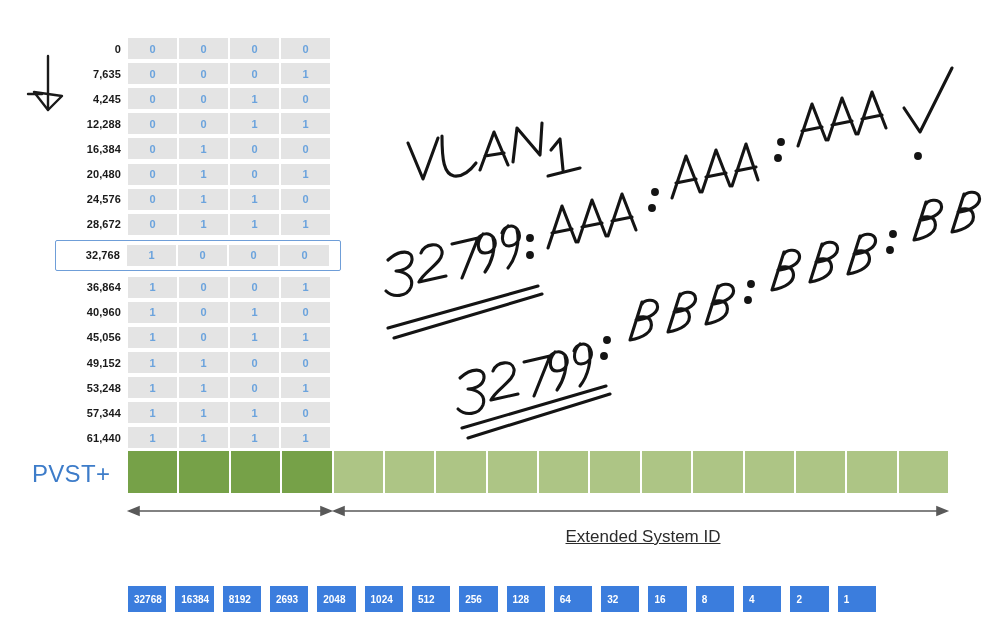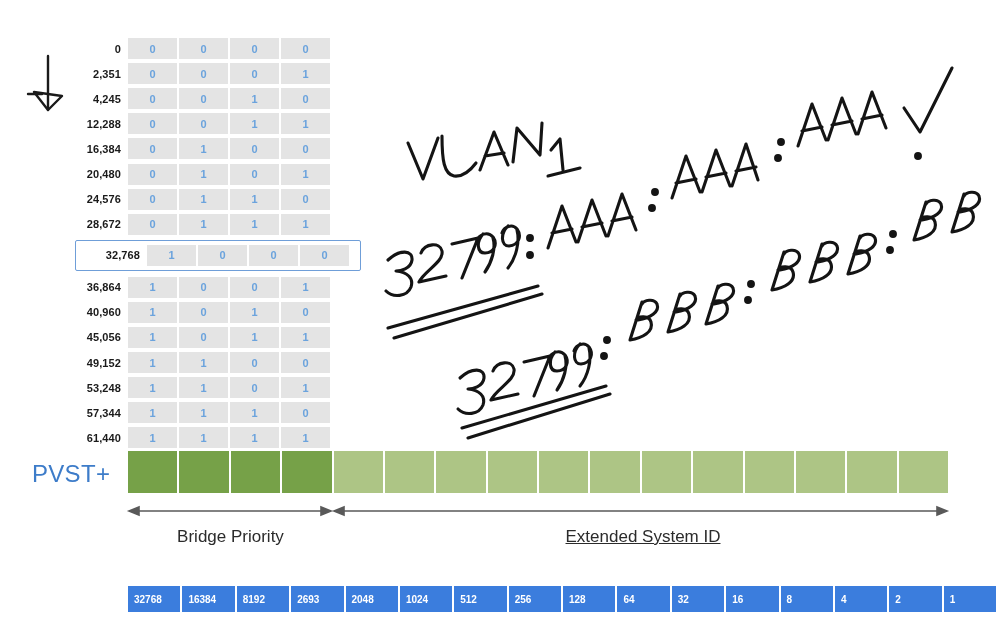--- a/index.html
+++ b/index.html
@@ -30,21 +30,21 @@
     width:49px;height:21px;background:#e4e4e4;
     display:flex;align-items:center;justify-content:center;
     font-size:11px;font-weight:bold;color:#6ba3dd;
   }
   .bin-row.highlight{
     height:31px;
     border:1.6px solid #6f9ed8;
     border-radius:2px;
     box-sizing:border-box;
     width:286px;
-    margin-top:3px;margin-bottom:4px;margin-left:20px;
+    margin-top:3px;margin-bottom:4px;
   }
   .bin-row.highlight .bin-label{width:64px;}
 
   
   .hand{position:absolute;left:380px;top:10px;width:620px;height:430px;}
 
   
   .pvst-label{
     position:absolute;left:32px;top:460px;
     font-size:24px;color:#3d7cc9;letter-spacing:.3px;
@@ -62,21 +62,21 @@
   .seg-label{
     position:absolute;font-size:17px;color:#2b2b2b;
     text-align:center;
   }
   #lbl-bridge{left:128px;top:527px;width:205px;}
   #lbl-extended{left:338px;top:527px;width:610px;text-decoration:underline;}
 
   
   .blue-strip{
     position:absolute;left:128px;top:586px;
-    width:868px;height:26px;display:flex;gap:2px;
+    width:748px;height:26px;display:flex;gap:9px;
   }
   .bcell{
     flex:1 1 0;height:26px;background:#3b7ddd;
     color:#ffffff;font-size:10px;font-weight:bold;
     display:flex;align-items:center;
     padding-left:6px;box-sizing:border-box;
   }
 </style>
 </head>
 <body>
@@ -98,21 +98,21 @@
   <div class="bin-row">
         <div class="bin-label">0</div>
         <div class="bin-cells">
           <div class="bin-cell">0</div>
           <div class="bin-cell">0</div>
           <div class="bin-cell">0</div>
           <div class="bin-cell">0</div>
         </div>
       </div>
       <div class="bin-row">
-        <div class="bin-label">2,351</div>
+        <div class="bin-label">7,635</div>
         <div class="bin-cells">
           <div class="bin-cell">0</div>
           <div class="bin-cell">0</div>
           <div class="bin-cell">0</div>
           <div class="bin-cell">1</div>
         </div>
       </div>
       <div class="bin-row">
         <div class="bin-label">4,245</div>
         <div class="bin-cells">
@@ -340,21 +340,20 @@
         <line x1="9" y1="11" x2="206" y2="11"></line>
         <polygon points="9,11 19,7 19,15"></polygon>
         <polygon points="211,11 201,7 201,15"></polygon>
         <line x1="218" y1="11" x2="822" y2="11"></line>
         <polygon points="214,11 224,7 224,15"></polygon>
         <polygon points="827,11 817,7 817,15"></polygon>
       </g>
     </svg>
   </div>
 
-  <div class="seg-label" id="lbl-bridge">Bridge Priority</div>
   <div class="seg-label" id="lbl-extended">Extended System ID</div>
 
   <div class="blue-strip">
       <div class="bcell">32768</div>
       <div class="bcell">16384</div>
       <div class="bcell">8192</div>
       <div class="bcell">2693</div>
       <div class="bcell">2048</div>
       <div class="bcell">1024</div>
       <div class="bcell">512</div>

